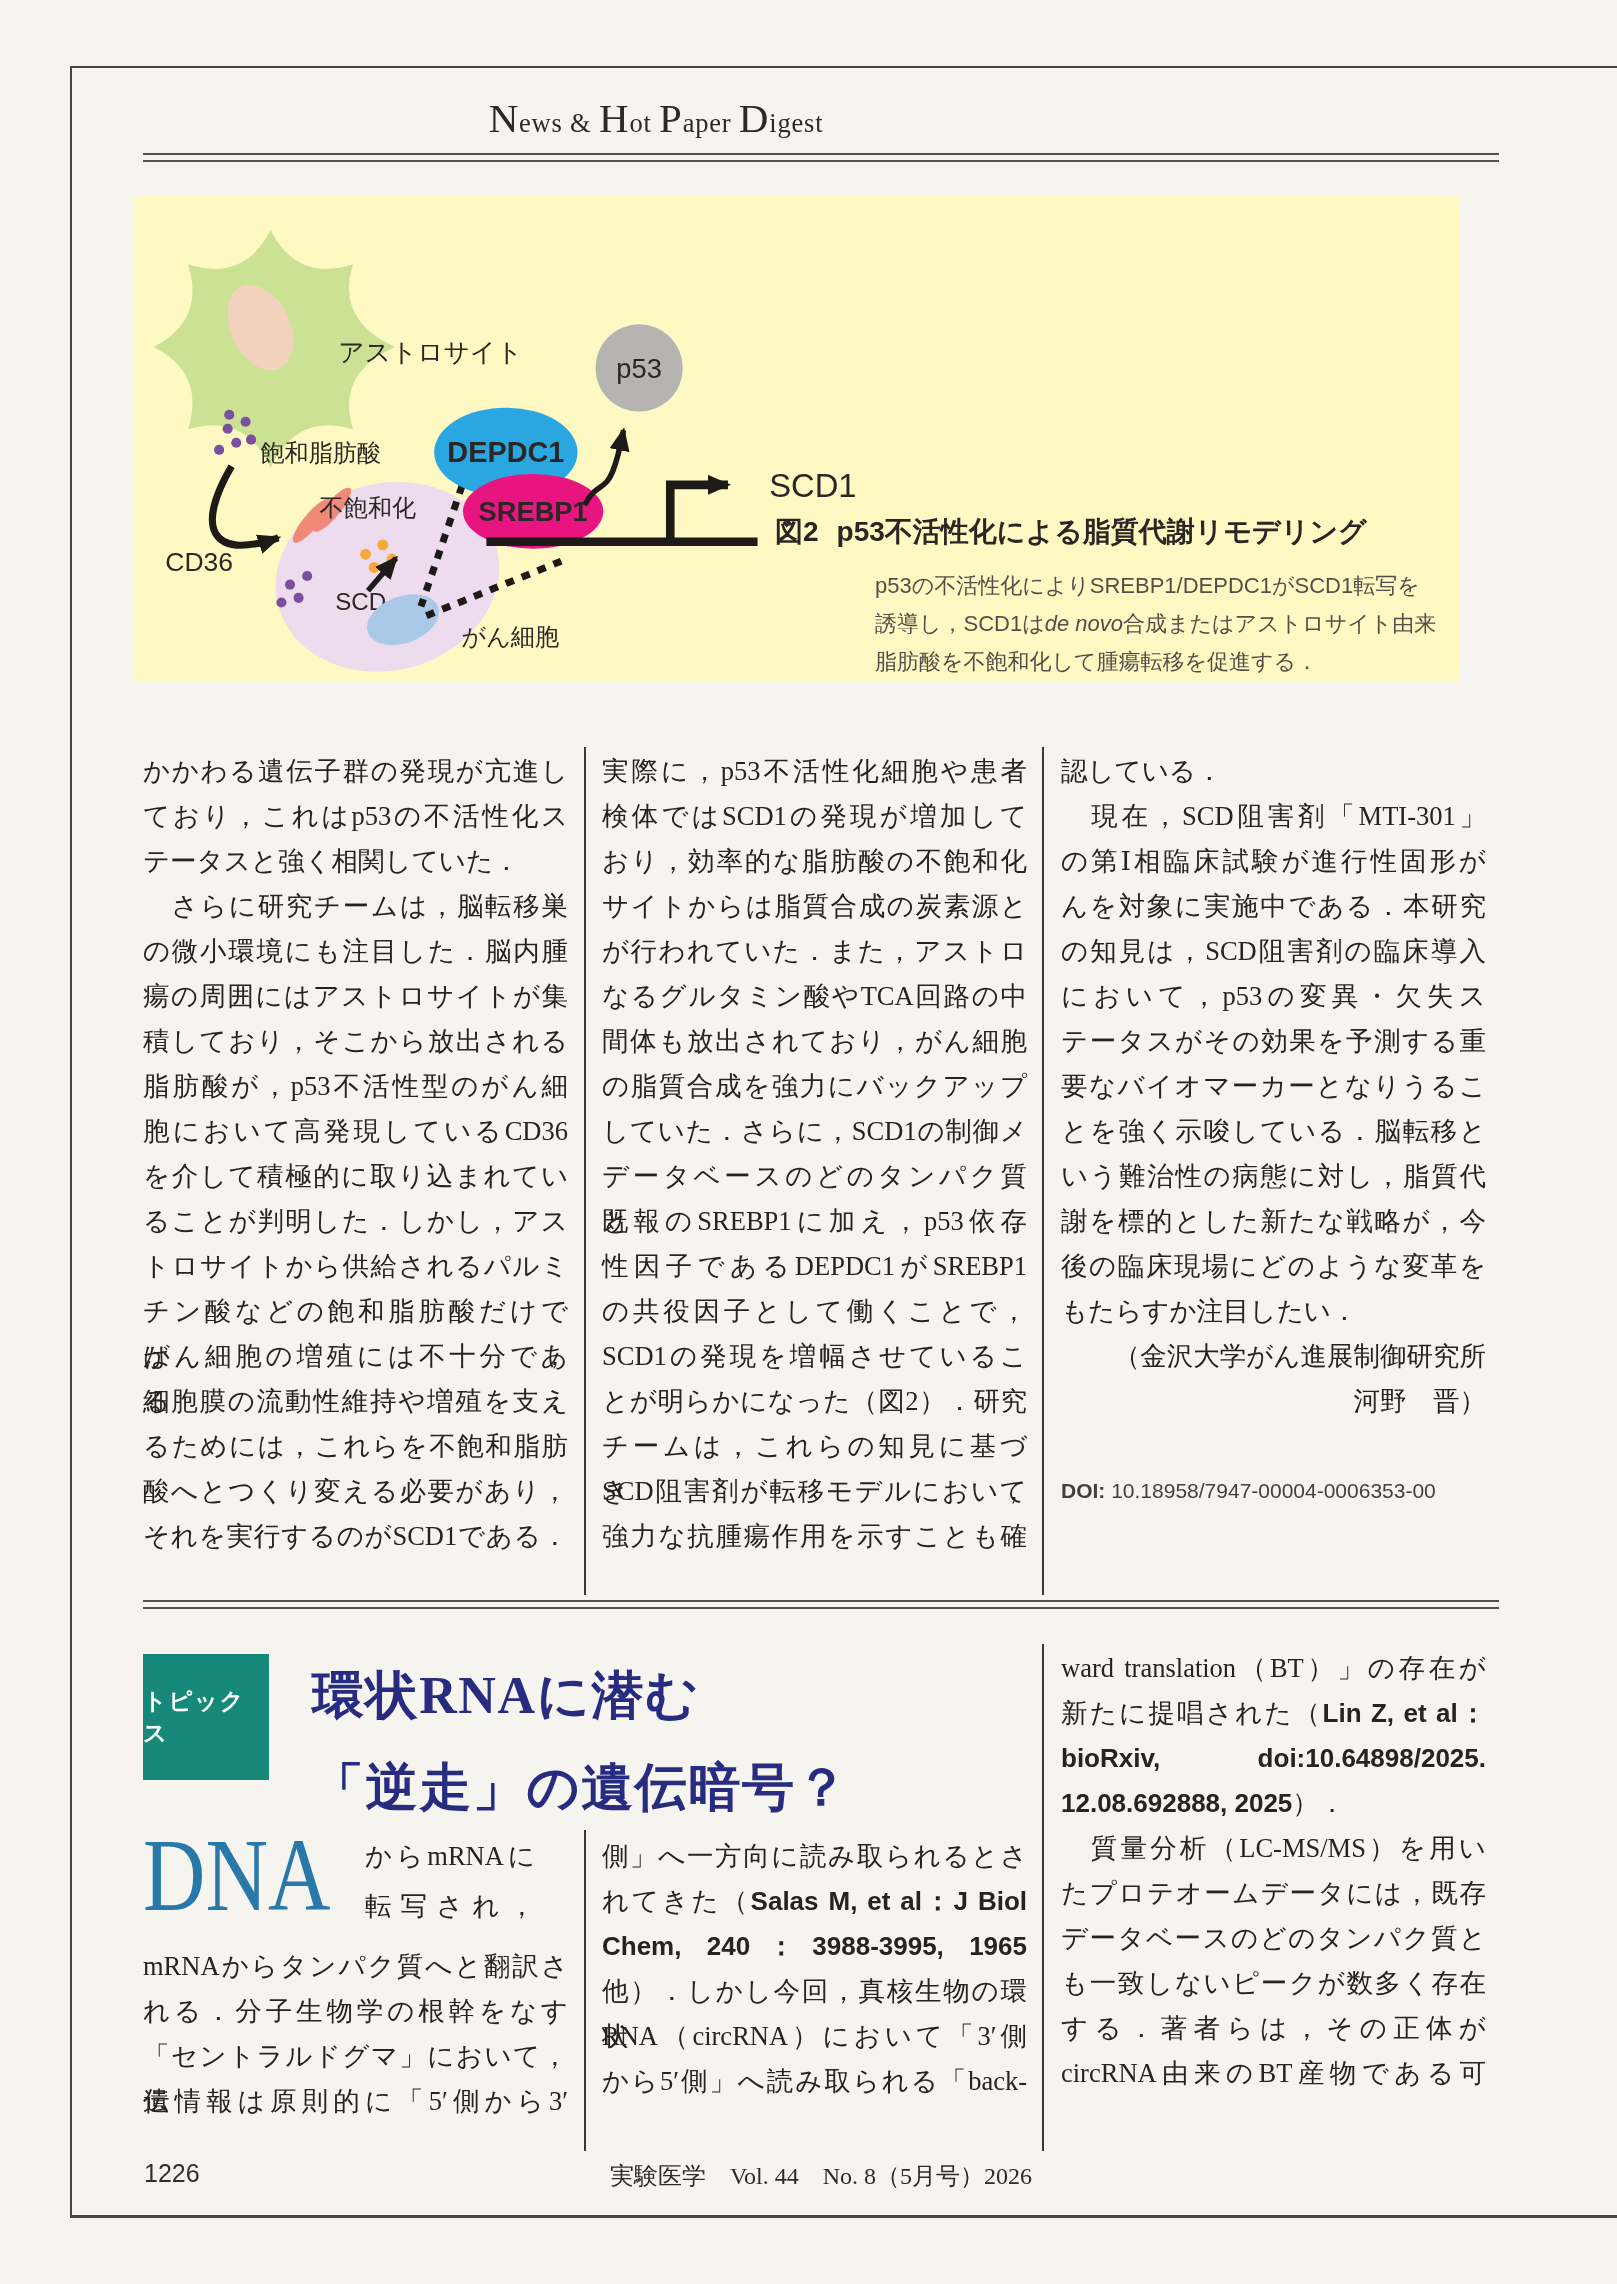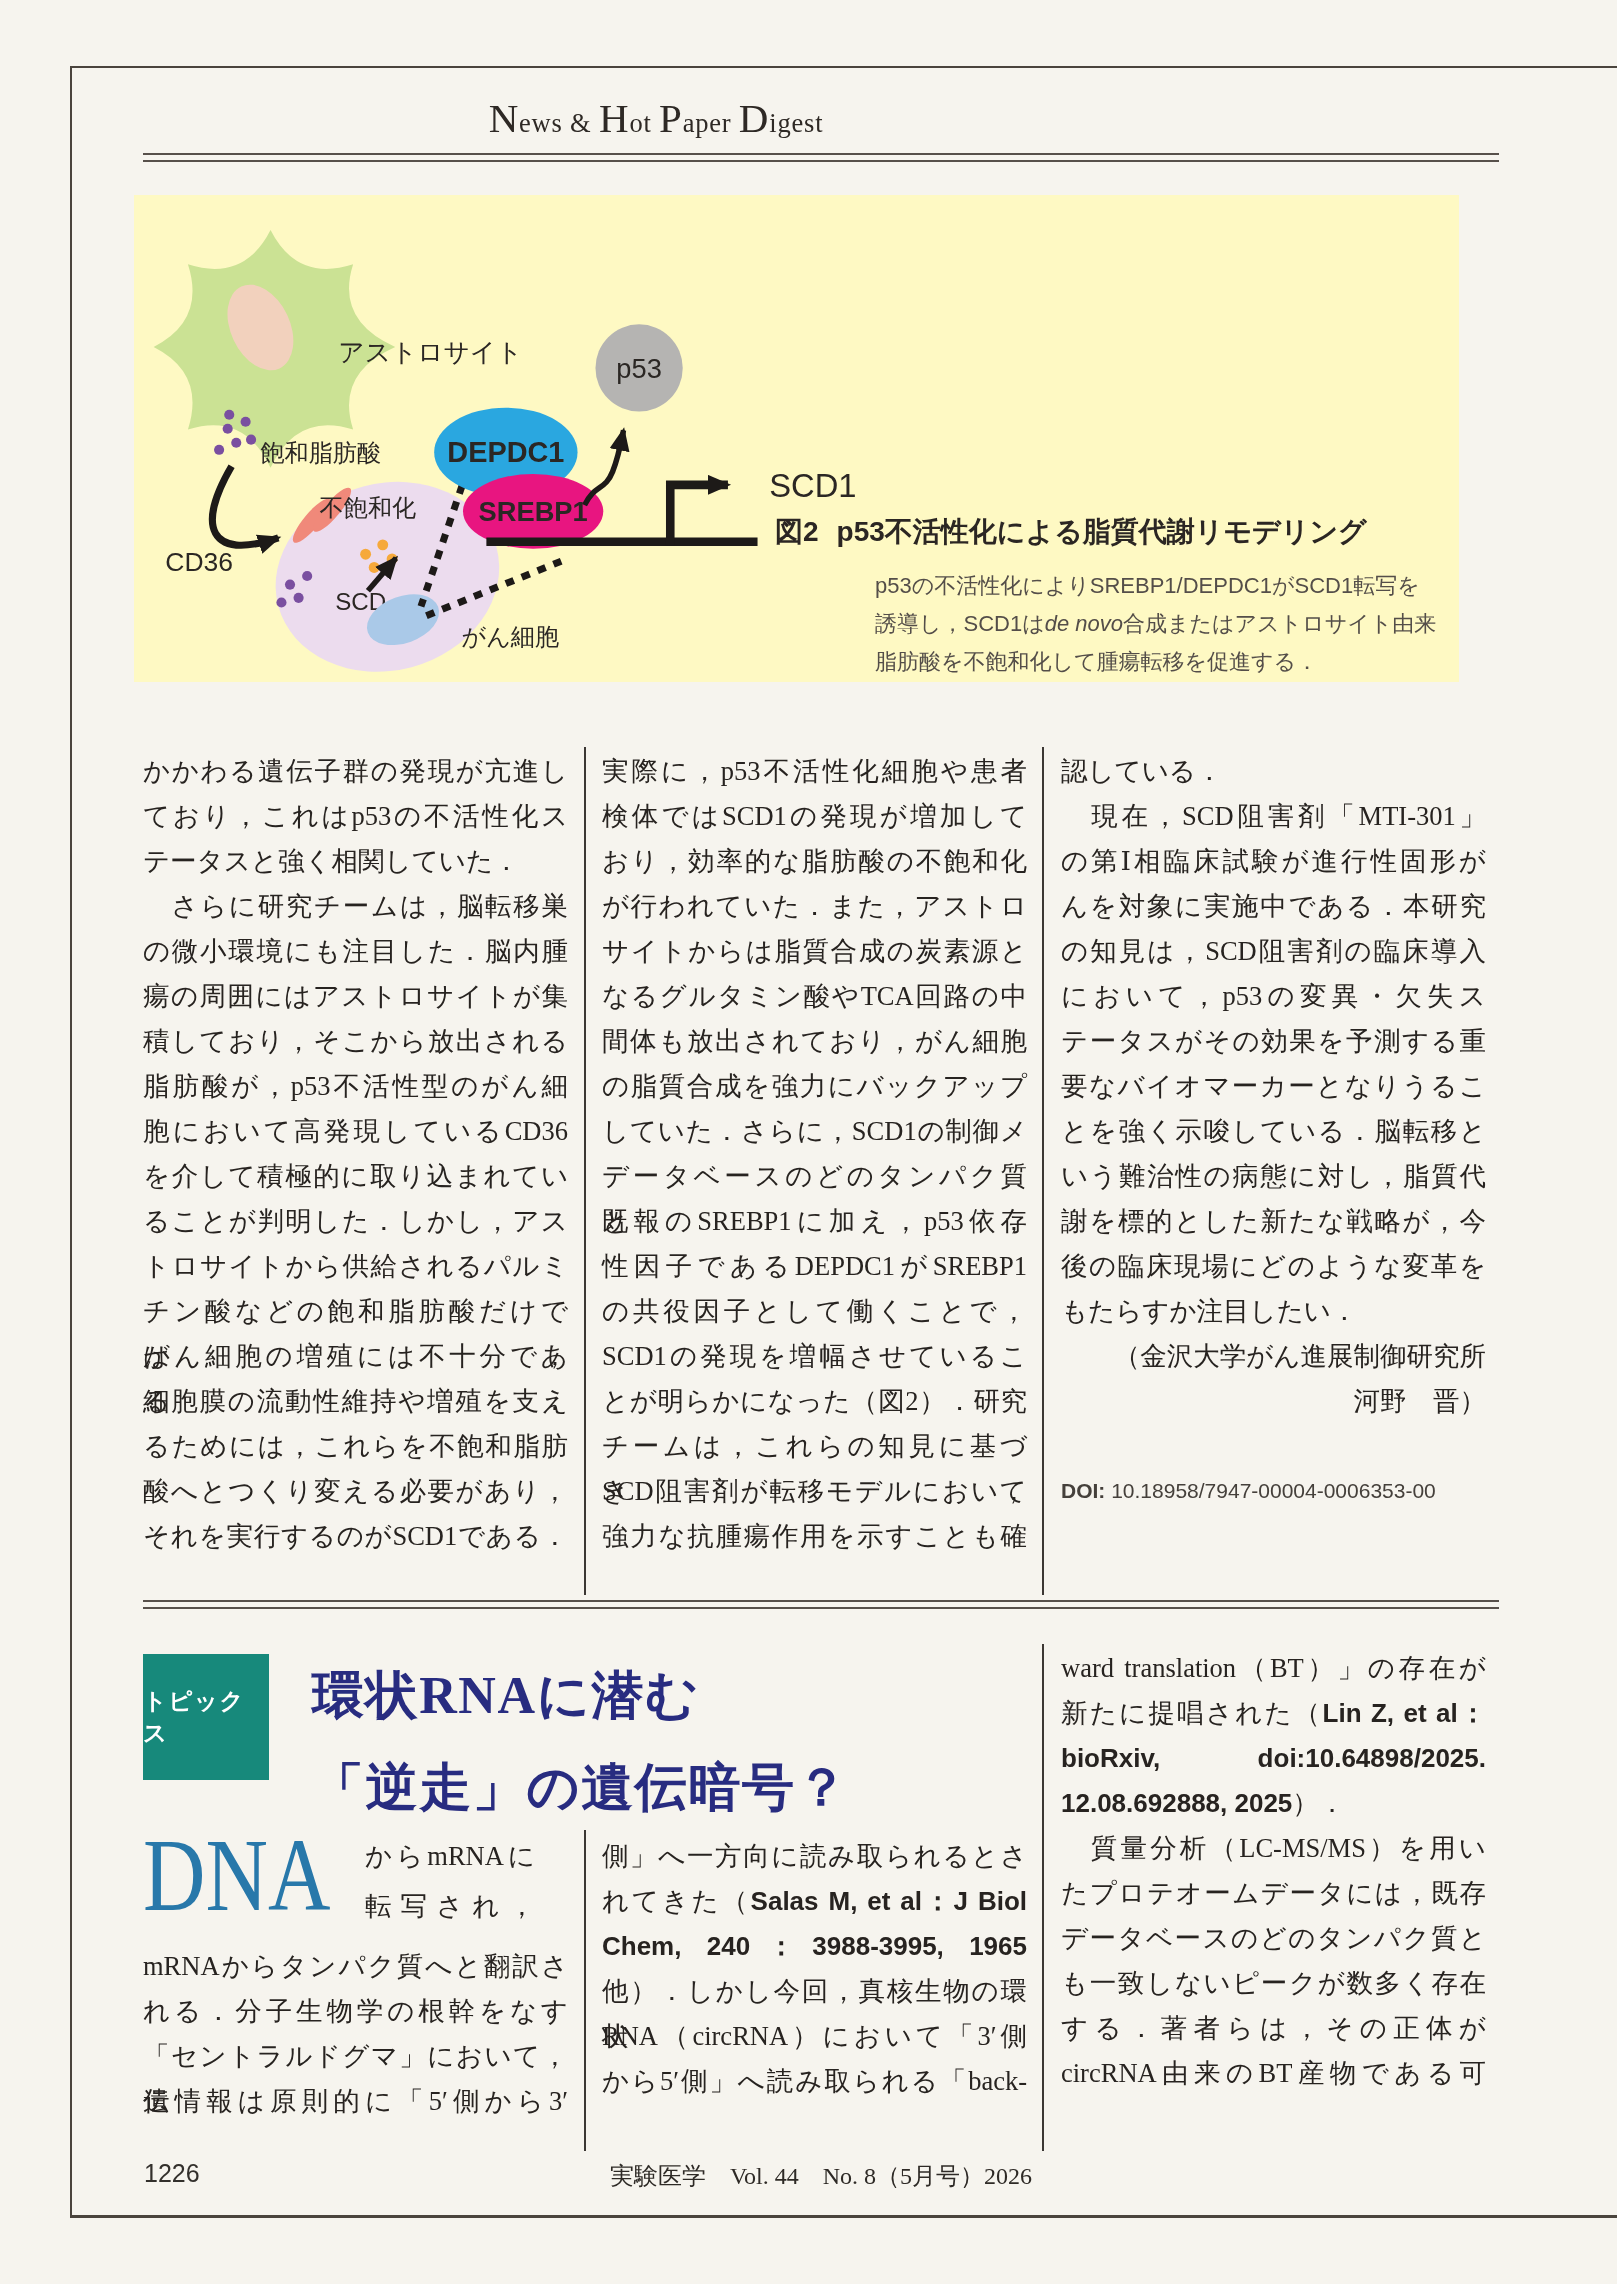--- a/index.html
+++ b/index.html
@@ -183,22 +183,22 @@
       <div class="ln">がん細胞の増殖には不十分である．</div>
       <div class="ln">細胞膜の流動性維持や増殖を支え</div>
       <div class="ln">るためには，これらを不飽和脂肪</div>
       <div class="ln">酸へとつくり変える必要があり，</div>
       <div class="ln">それを実行するのがSCD1である．</div>
     </div>
   <div class="art-col jcol" id="ac2">
       <div class="ln">実際に，p53不活性化細胞や患者</div>
       <div class="ln">検体ではSCD1の発現が増加して</div>
       <div class="ln">おり，効率的な脂肪酸の不飽和化</div>
+      <div class="ln">サイトからは脂質合成の炭素源と</div>
       <div class="ln">が行われていた．また，アストロ</div>
-      <div class="ln">サイトからは脂質合成の炭素源と</div>
       <div class="ln">なるグルタミン酸やTCA回路の中</div>
       <div class="ln">間体も放出されており，がん細胞</div>
       <div class="ln">の脂質合成を強力にバックアップ</div>
       <div class="ln">していた．さらに，SCD1の制御メ</div>
       <div class="ln">データベースのどのタンパク質と，</div>
       <div class="ln">既報のSREBP1に加え，p53依存</div>
       <div class="ln">性因子であるDEPDC1がSREBP1</div>
       <div class="ln">の共役因子として働くことで，</div>
       <div class="ln">SCD1の発現を増幅させているこ</div>
       <div class="ln">とが明らかになった（図2）．研究</div>

